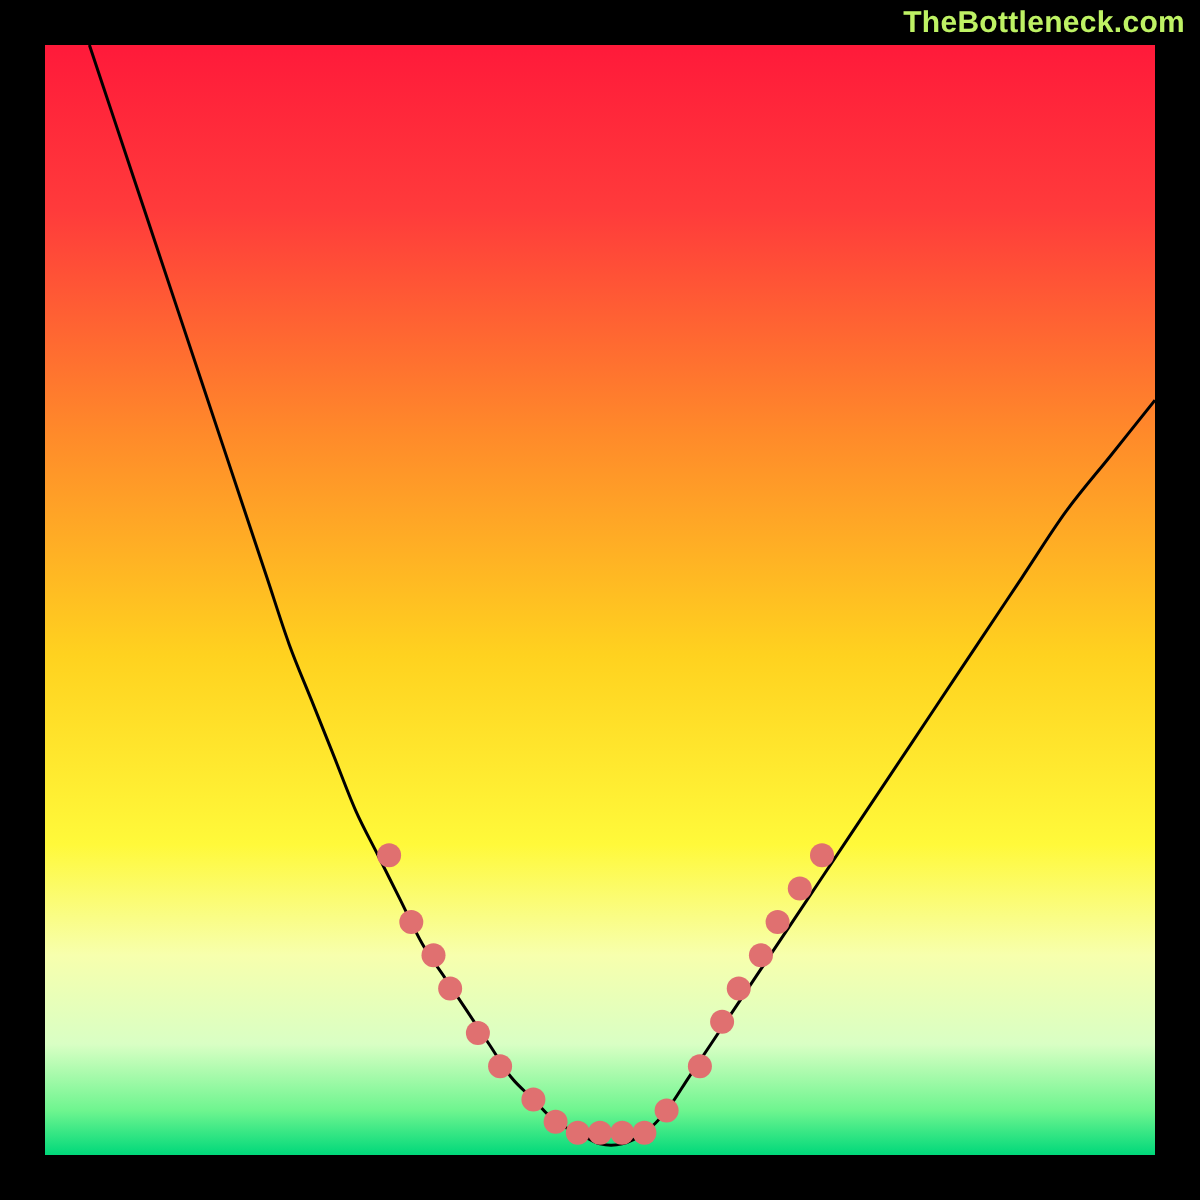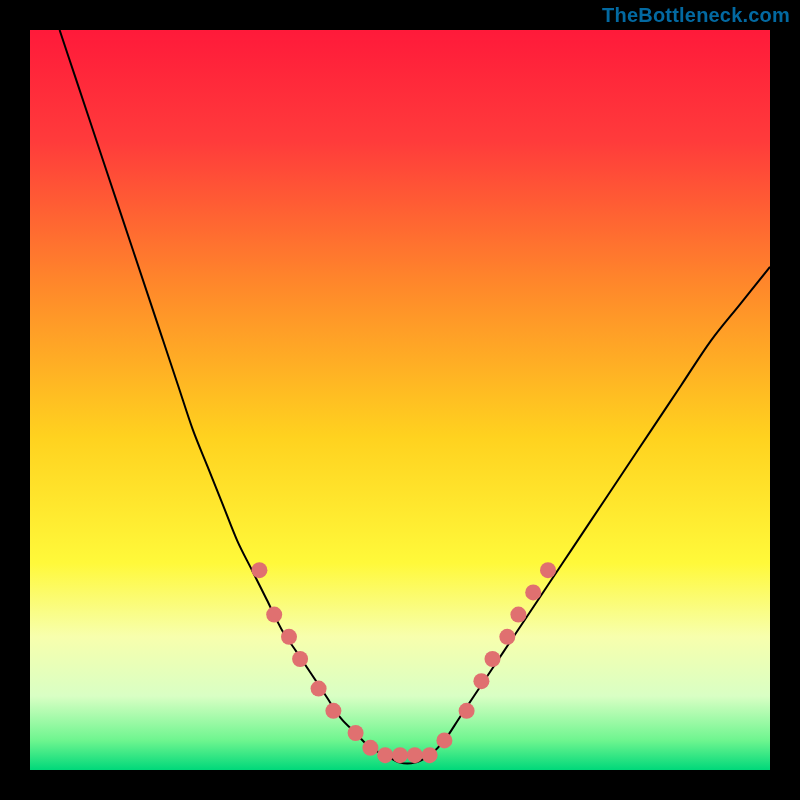--- a/index.html
+++ b/index.html
@@ -14,21 +14,21 @@
   .outer {
     width: 800px;
     height: 800px;
     background: #000;
     position: relative;
   }
   .watermark {
     position: absolute;
     top: 4px;
     right: 10px;
-    color: #0369a1;
+    color: #bef264;
     font-size: 20px;
     font-weight: bold;
     letter-spacing: 0.2px;
     z-index: 10;
   }
   .plot {
     position: absolute;
     left: 30px;
     top: 30px;
     width: 740px;

